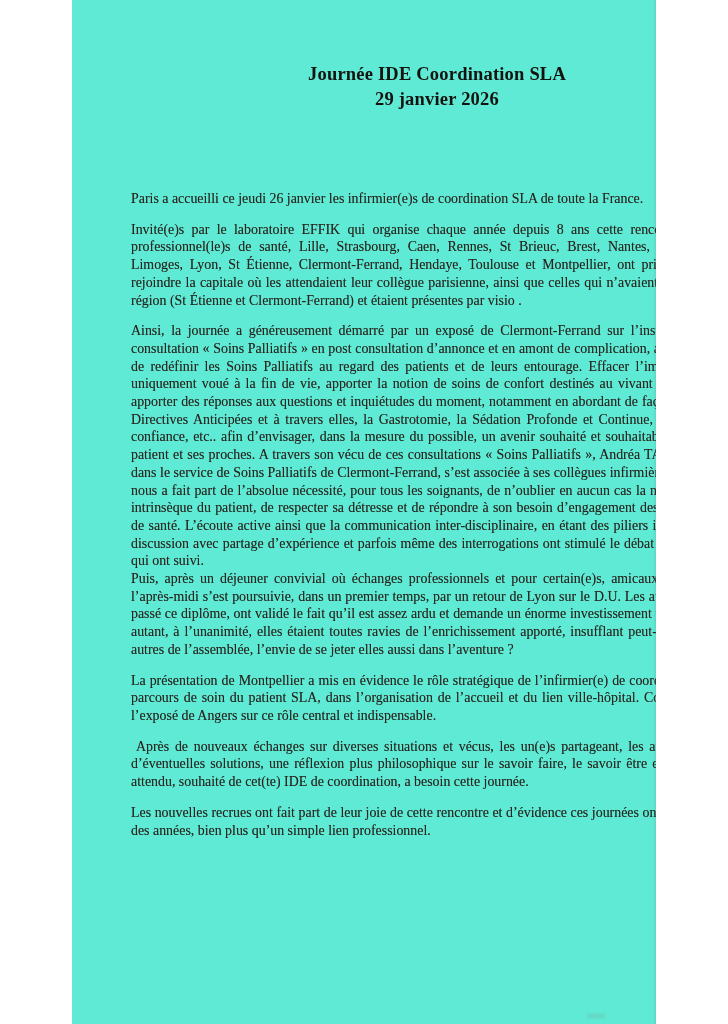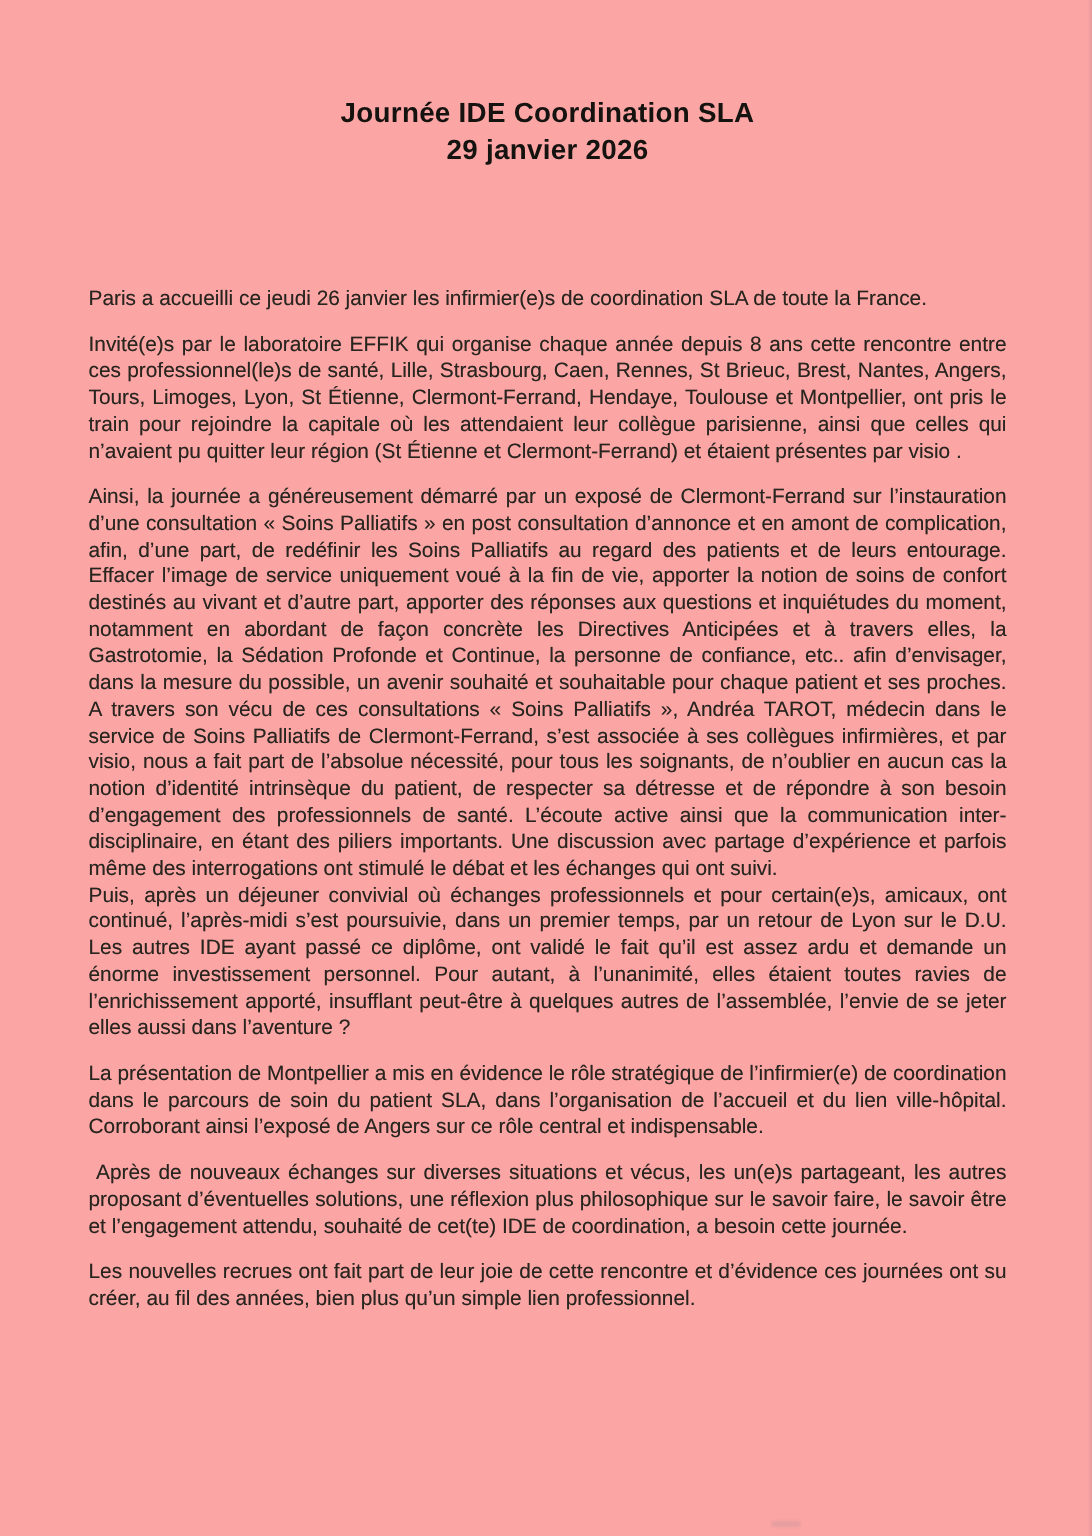--- a/index.html
+++ b/index.html
@@ -3,26 +3,26 @@
 <meta charset="utf-8">
 <title>Journée IDE Coordination SLA</title>
 <style>
   html, body {
     margin: 0;
     padding: 0;
     background: #ffffff;
   }
   .page {
     position: relative;
-    width: 728px;
+    width: 584px;
     height: 1024px;
     margin: 0 auto;
-    background: #fca5a5;
+    background: #5eead4;
     overflow: hidden;
-    font-family: Liberation Sans, sans-serif;
+    font-family: Liberation Serif, serif;
     color: #28251f;
   }
   .content {
     position: absolute;
     left: 59px;
     top: 62px;
     width: 612px;
   }
   .title {
     margin: 0;

